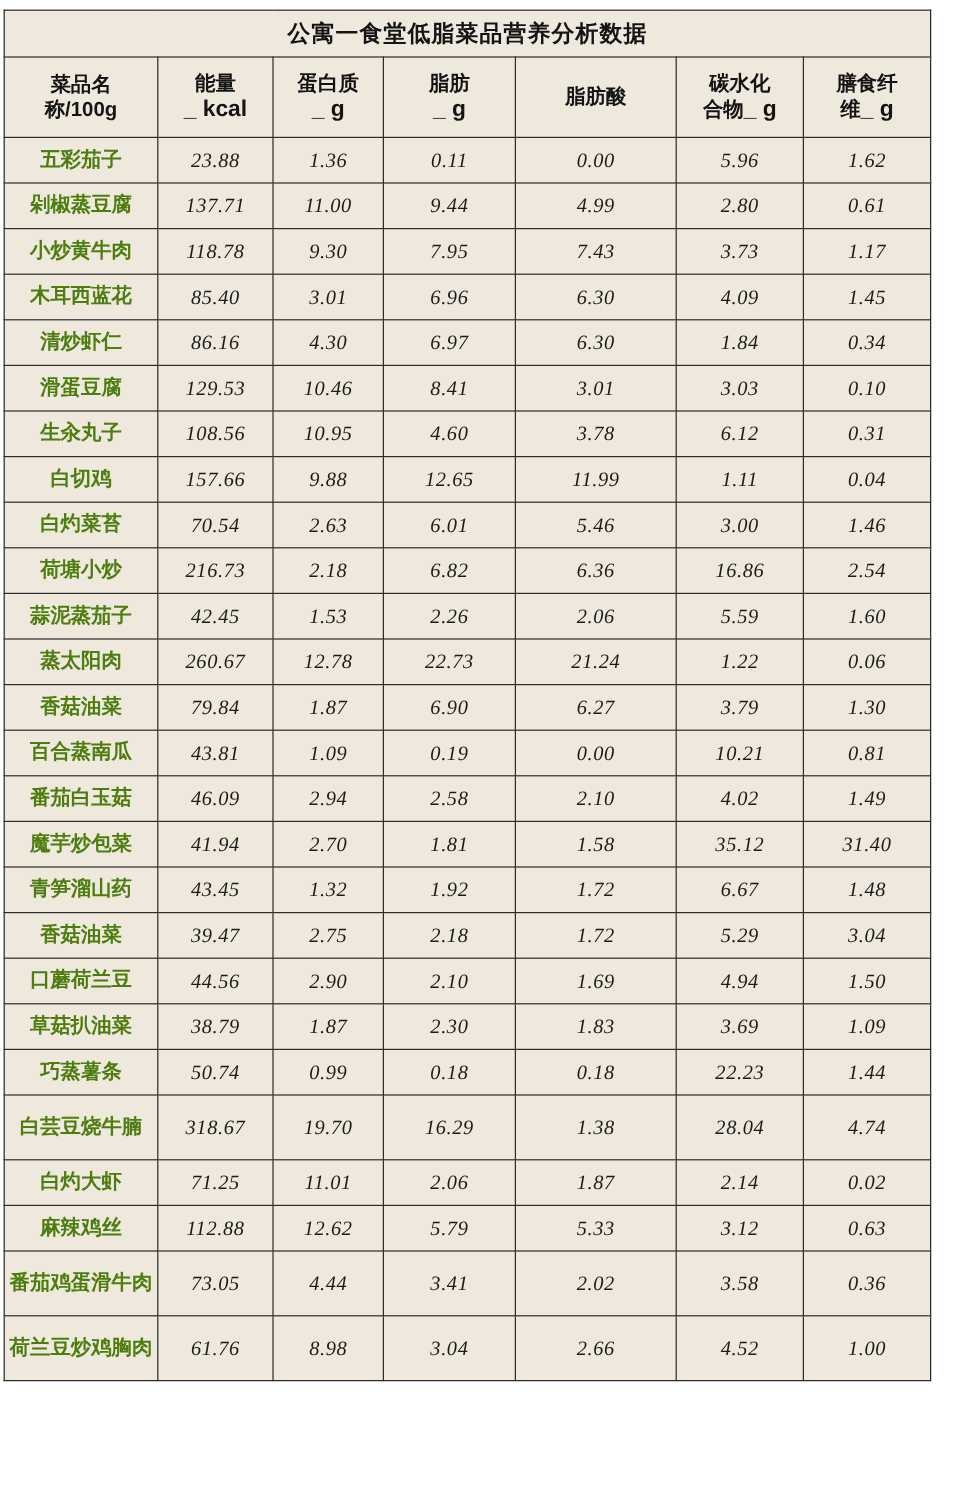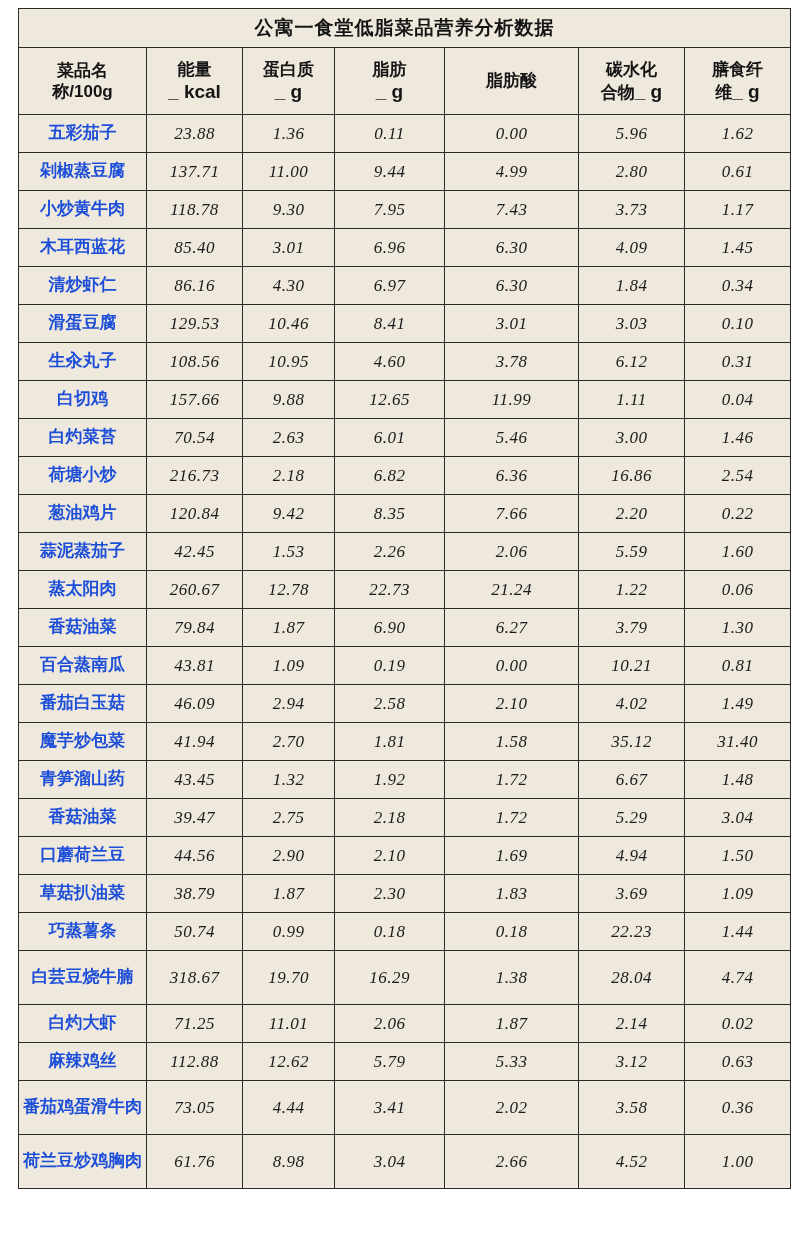--- a/index.html
+++ b/index.html
@@ -10,21 +10,21 @@
   body {
     width: 800px;
     height: 1240px;
     font-family: "Liberation Sans", sans-serif;
     color: #1b1b1b;
   }
   .sheet {
     width: 800px;
     height: 1240px;
     box-sizing: border-box;
-    padding: 8px 14px 8px 18px;
+    padding: 8px 14px 8px 3px;
     background: #ffffff;
   }
   table.nutrition {
     width: 772px;
     border-collapse: collapse;
     table-layout: fixed;
     background: #efe9dd;
   }
   table.nutrition td, table.nutrition th {
     border: 1px solid #2b2b2b;
@@ -49,21 +49,21 @@
     padding: 2px 1px;
   }
   .head-cell .unit {
     font-weight: bold;
     font-size: 19px;
   }
   td.name {
     font-size: 17px;
     font-weight: bold;
     line-height: 1.2;
-    color: #1d4ed8;
+    color: #4d7c0f;
     padding: 3px 2px;
   }
   td.num {
     font-size: 17px;
     font-style: italic;
     color: #1b1b1b;
     font-family: "Liberation Serif", serif;
     letter-spacing: 0.5px;
   }
   tr.row { height: 38px; }
@@ -210,29 +210,20 @@
         <tr class="row">
           <td class="name">荷塘小炒</td>
           <td class="num">216.73</td>
           <td class="num">2.18</td>
           <td class="num">6.82</td>
           <td class="num">6.36</td>
           <td class="num">16.86</td>
           <td class="num">2.54</td>
         </tr>
         <tr class="row">
-          <td class="name">葱油鸡片</td>
-          <td class="num">120.84</td>
-          <td class="num">9.42</td>
-          <td class="num">8.35</td>
-          <td class="num">7.66</td>
-          <td class="num">2.20</td>
-          <td class="num">0.22</td>
-        </tr>
-        <tr class="row">
           <td class="name">蒜泥蒸茄子</td>
           <td class="num">42.45</td>
           <td class="num">1.53</td>
           <td class="num">2.26</td>
           <td class="num">2.06</td>
           <td class="num">5.59</td>
           <td class="num">1.60</td>
         </tr>
         <tr class="row">
           <td class="name">蒸太阳肉</td>

